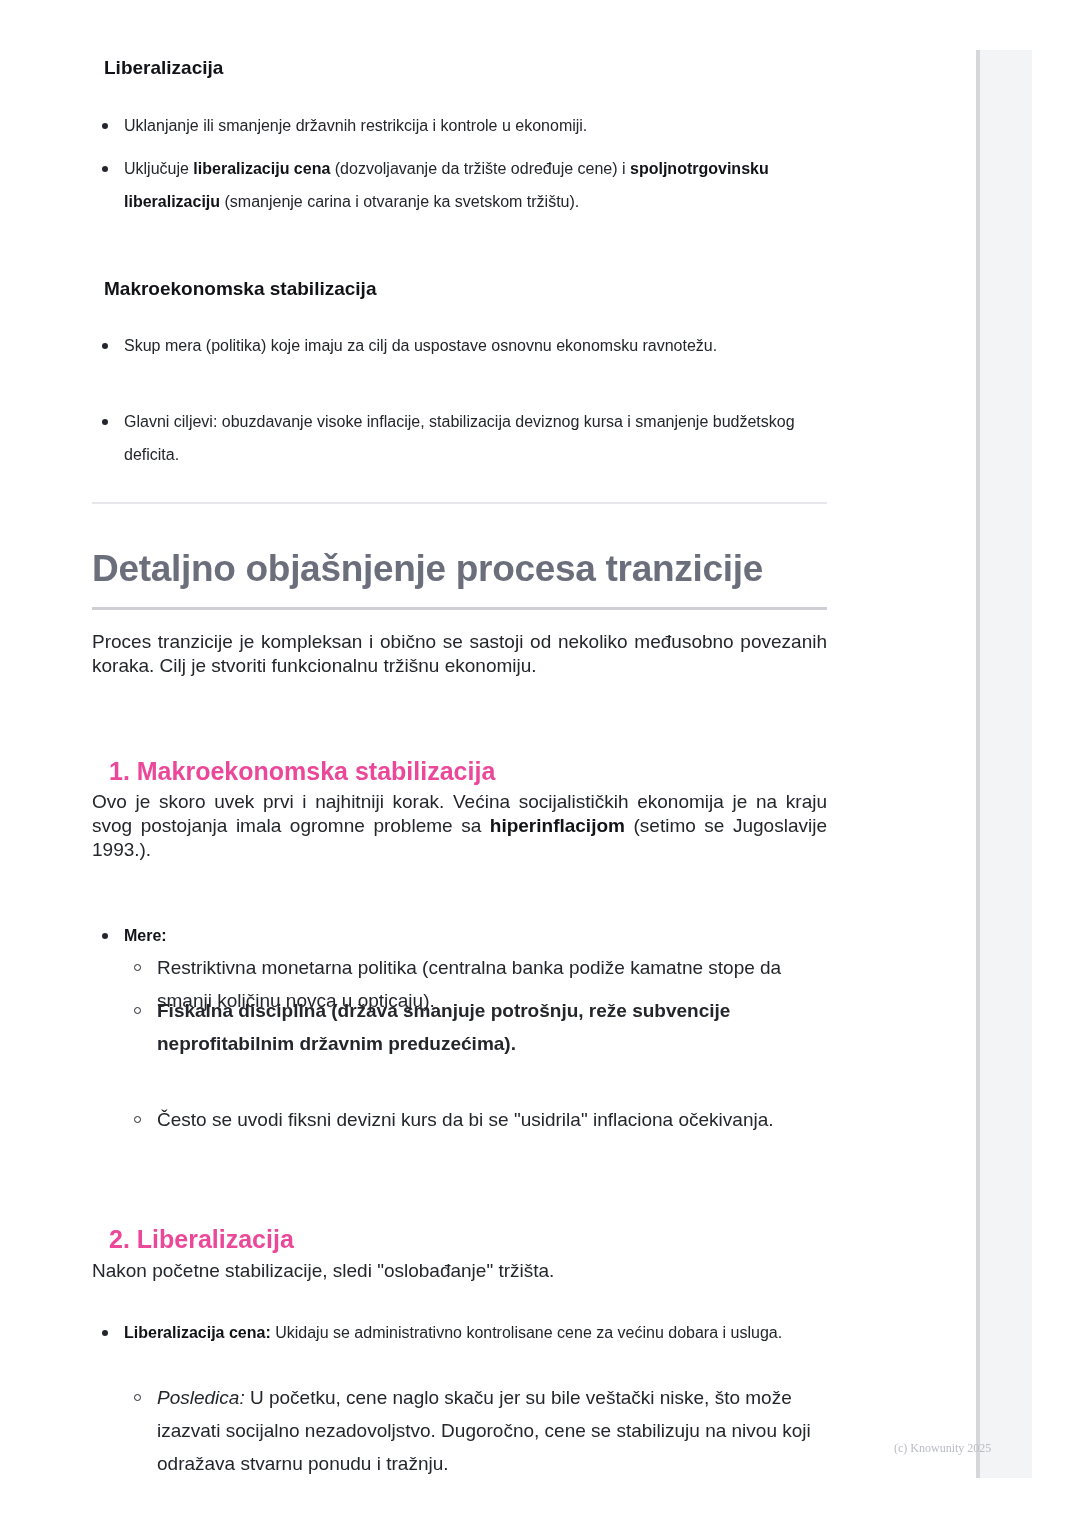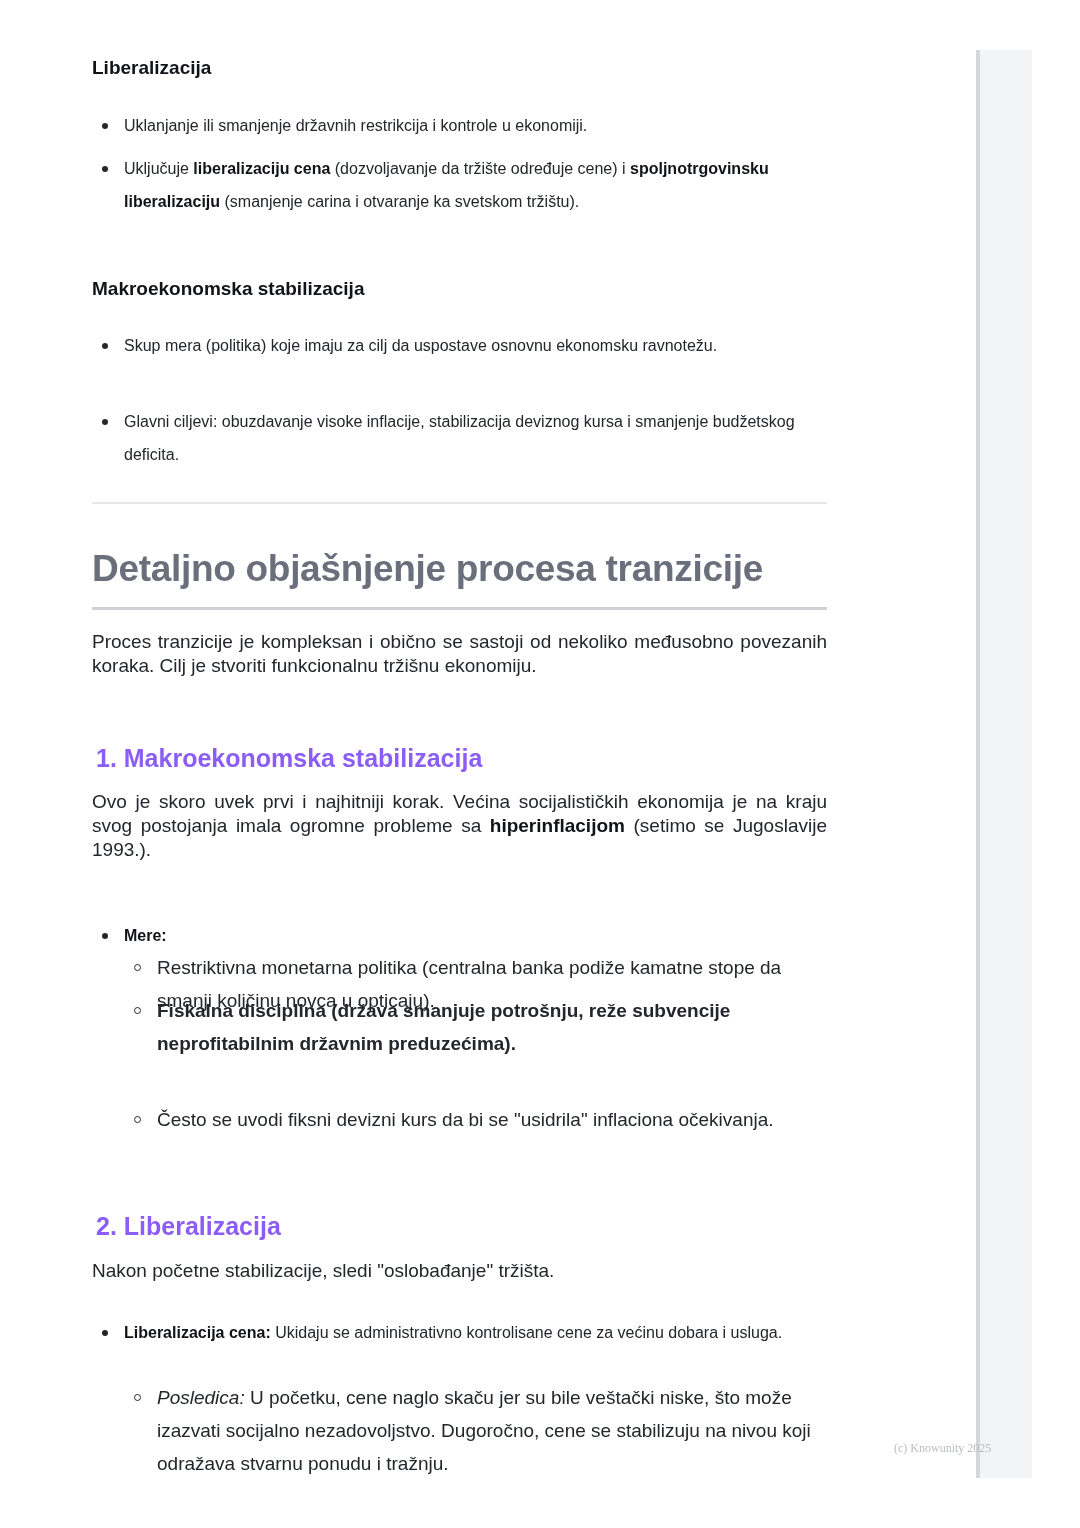--- a/index.html
+++ b/index.html
@@ -1,31 +1,31 @@
 <!DOCTYPE html>
 <html><head>
 <meta charset="utf-8">
 <style>
   html, body { margin: 0; padding: 0; background: #ffffff; }
   body { width: 1080px; height: 1528px; position: relative; overflow: hidden;
          font-family: "Liberation Sans", "DejaVu Sans", sans-serif; color: #1f2328; }
   .page { position: absolute; left: 92px; top: 0; width: 735px; }
-  .h4 { position: absolute; left: 0; font-weight: bold; font-size: 19px; color: #111318; margin: 0; }
+  .h4 { position: absolute; left: 12px; font-weight: bold; font-size: 19px; color: #111318; margin: 0; }
   .bullet { position: absolute; left: 0; width: 735px; font-size: 16px; line-height: 33px; color: #23262b; }
   .bullet .dot { position: absolute; left: 10px; top: 14px; width: 6px; height: 6px; border-radius: 50%; background: #23262b; }
   .bullet .txt { margin-left: 32px; display: block; }
   .sub { position: absolute; left: 32px; width: 703px; font-size: 19px; line-height: 33px; color: #23262b; }
   .sub .ring { position: absolute; left: 10px; top: 13px; width: 5px; height: 5px; border-radius: 50%; border: 1.5px solid #23262b; }
   .sub .txt { margin-left: 33px; display: block; }
   b { color: #111318; }
   .hr { position: absolute; left: 0; width: 735px; height: 2px; background: #e6e7ea; }
   .h2 { position: absolute; left: 0; top: 548px; margin: 0; font-size: 37px; font-weight: bold; color: #6b6f7c; letter-spacing: -0.3px; }
   .h2-rule { position: absolute; left: 0; top: 607px; width: 735px; height: 3px; background: #cfd0d6; }
   .p { position: absolute; left: 0; width: 735px; font-size: 19px; line-height: 24px; color: #23262b; text-align: justify; margin: 0; }
-  .h3 { position: absolute; left: 0; margin: 4px; font-size: 25px; font-weight: bold; color: #8b5cf6; }
+  .h3 { position: absolute; left: 0; margin: 17px; font-size: 25px; font-weight: bold; color: #ec4899; }
   .sidepanel { position: absolute; left: 976px; top: 50px; width: 56px; height: 1428px; background: #f3f4f6; border-left: 4px solid #d6d7db; box-sizing: border-box; }
   .watermark { position: absolute; left: 894px; top: 1441px; font-size: 12px; color: #b9bcc2; font-family: Liberation Serif, serif; }
   i { font-style: italic; }
 </style>
 </head>
 <body>
 
 <div class="page">
 
   <h4 class="h4" style="top:57px;">Liberalizacija</h4>

